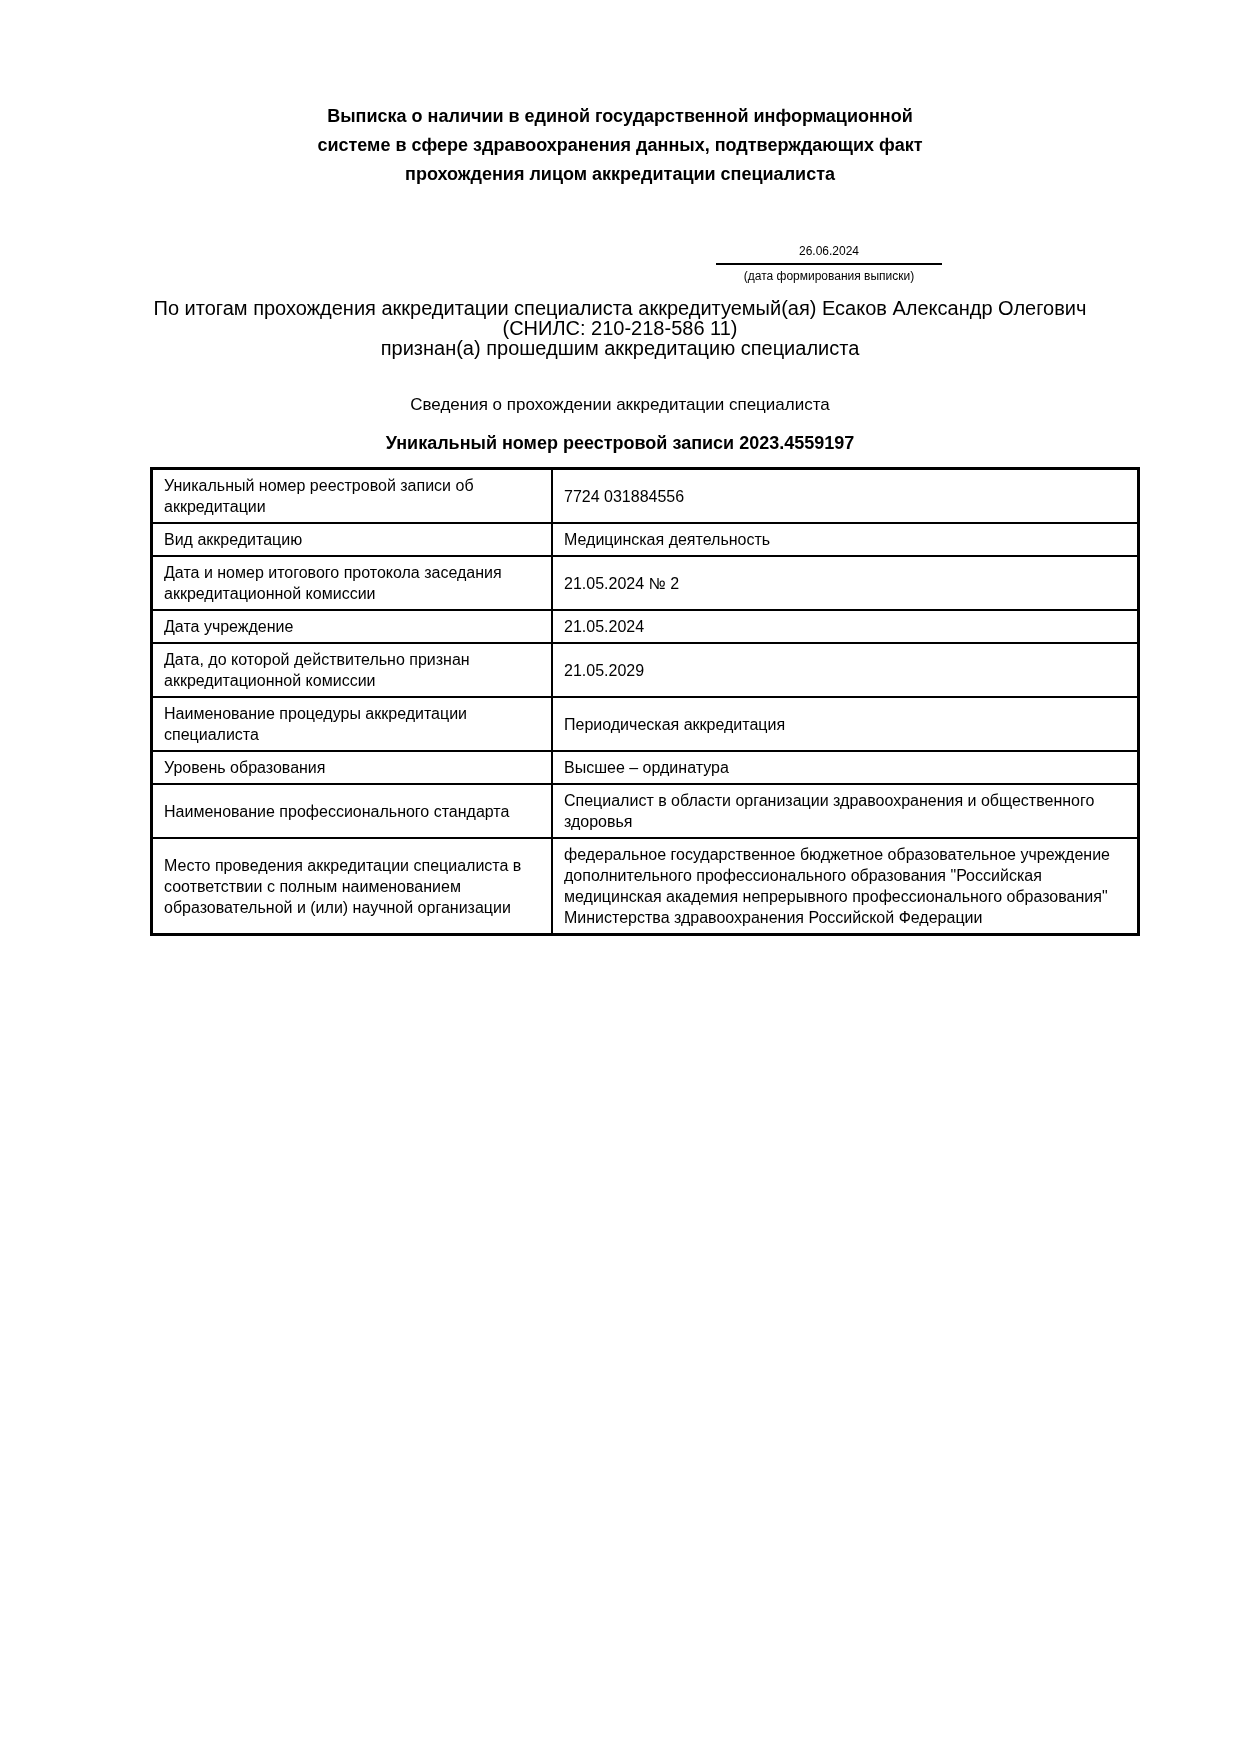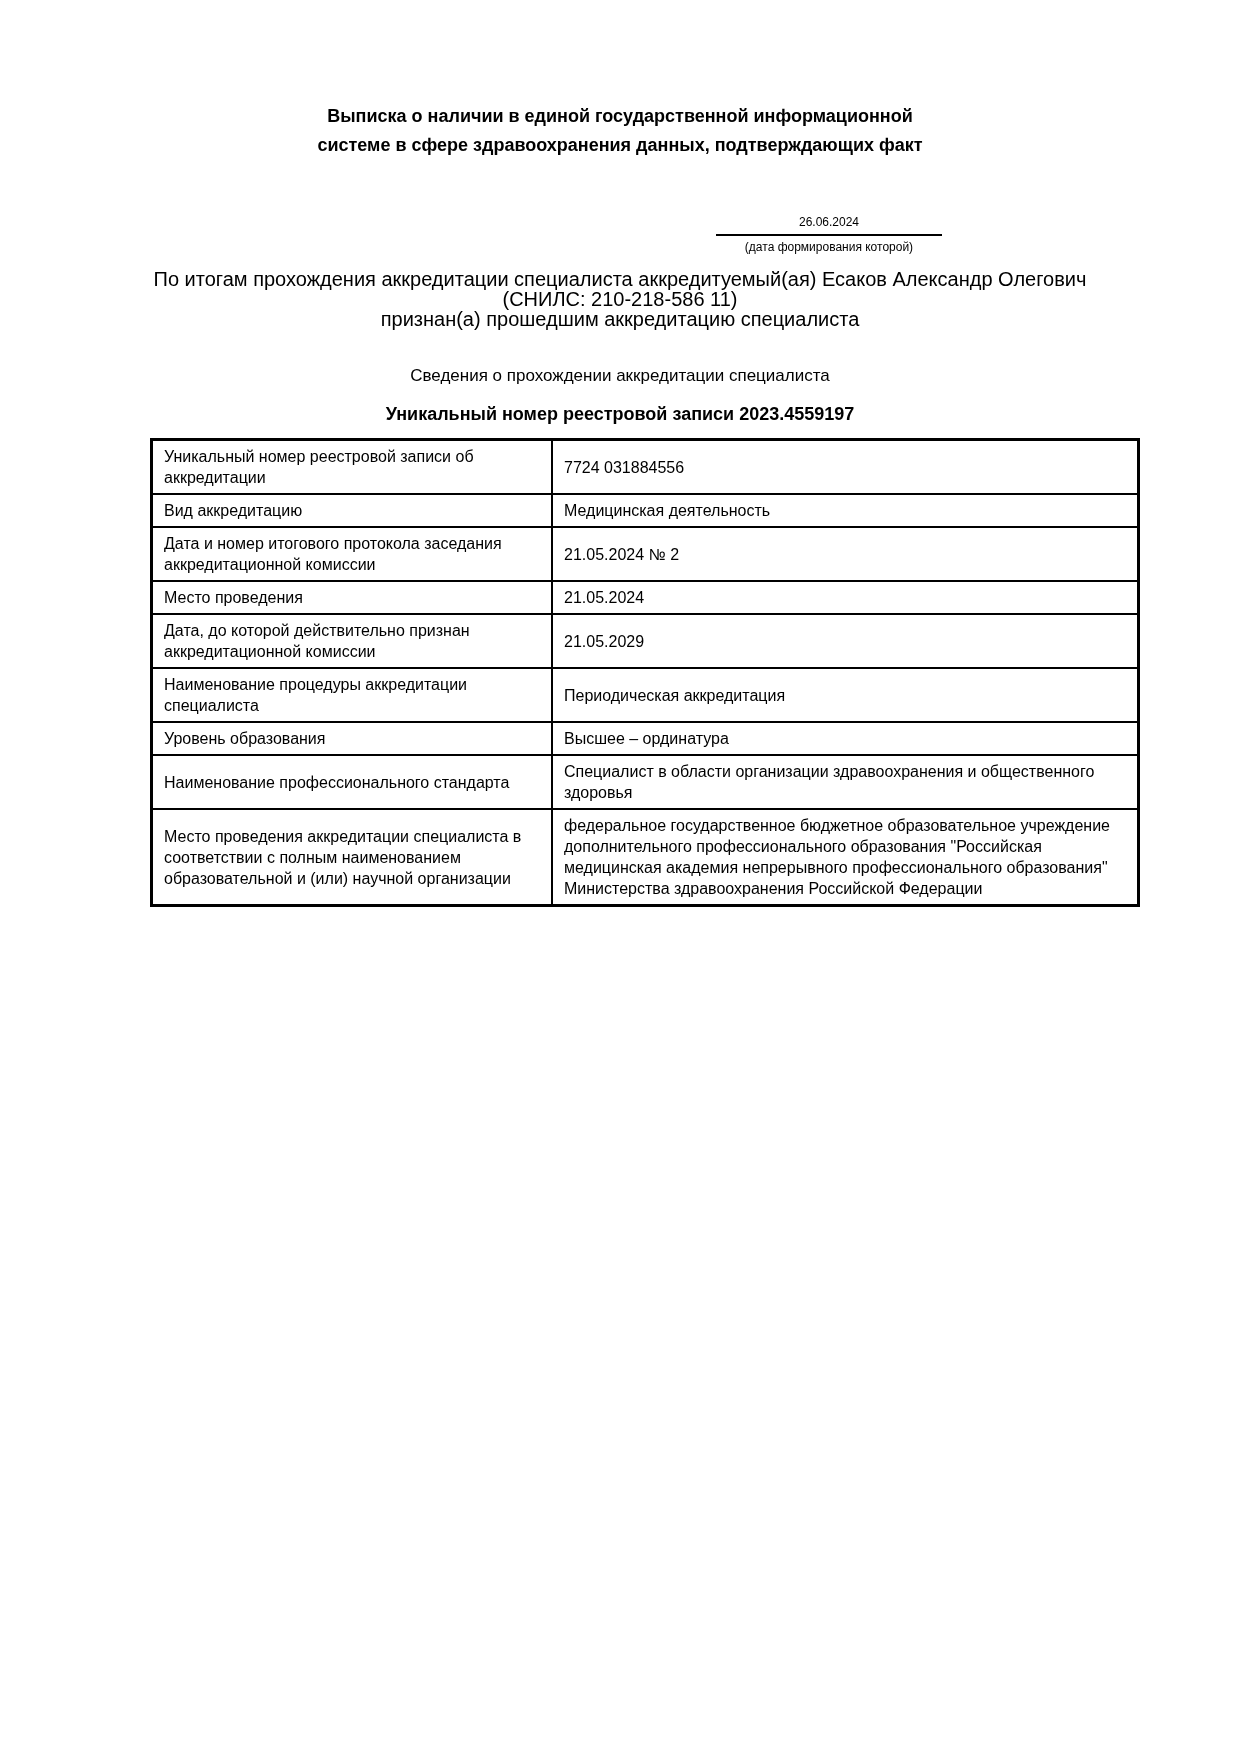--- a/index.html
+++ b/index.html
@@ -80,25 +80,26 @@
   td.value-cell { width: 562px; }
 </style>
 </head>
 <body>
 
 <div class="page">
 
   <div class="title">
     <div>Выписка о наличии в единой государственной информационной</div>
     <div>системе в сфере здравоохранения данных, подтверждающих факт</div>
+    <div>прохождения лицом аккредитации специалиста</div>
   </div>
 
   <div class="date-block">
     <div class="date-value">26.06.2024</div>
-    <div class="date-caption">(дата формирования которой)</div>
+    <div class="date-caption">(дата формирования выписки)</div>
   </div>
 
   <div class="intro">
     <div>По итогам прохождения аккредитации специалиста аккредитуемый(ая) Есаков Александр Олегович (СНИЛС: 210-218-586 11)</div>
     <div>признан(а) прошедшим аккредитацию специалиста</div>
   </div>
 
   <div class="section-heading">Сведения о прохождении аккредитации специалиста</div>
 
   <div class="registry-heading">Уникальный номер реестровой записи 2023.4559197</div>
@@ -111,21 +112,21 @@
       </tr>
       <tr>
         <td class="label-cell">Вид аккредитацию</td>
         <td class="value-cell">Медицинская деятельность</td>
       </tr>
       <tr>
         <td class="label-cell">Дата и номер итогового протокола заседания аккредитационной комиссии</td>
         <td class="value-cell">21.05.2024 № 2</td>
       </tr>
       <tr>
-        <td class="label-cell">Место проведения</td>
+        <td class="label-cell">Дата учреждение</td>
         <td class="value-cell">21.05.2024</td>
       </tr>
       <tr>
         <td class="label-cell">Дата, до которой действительно признан аккредитационной комиссии</td>
         <td class="value-cell">21.05.2029</td>
       </tr>
       <tr>
         <td class="label-cell">Наименование процедуры аккредитации специалиста</td>
         <td class="value-cell">Периодическая аккредитация</td>
       </tr>

